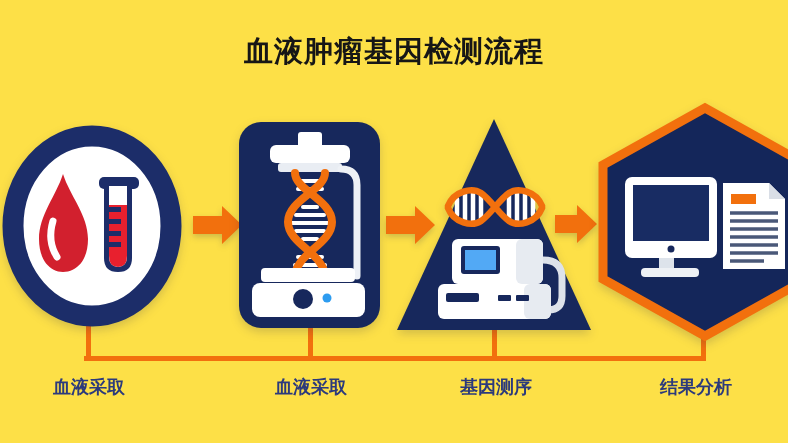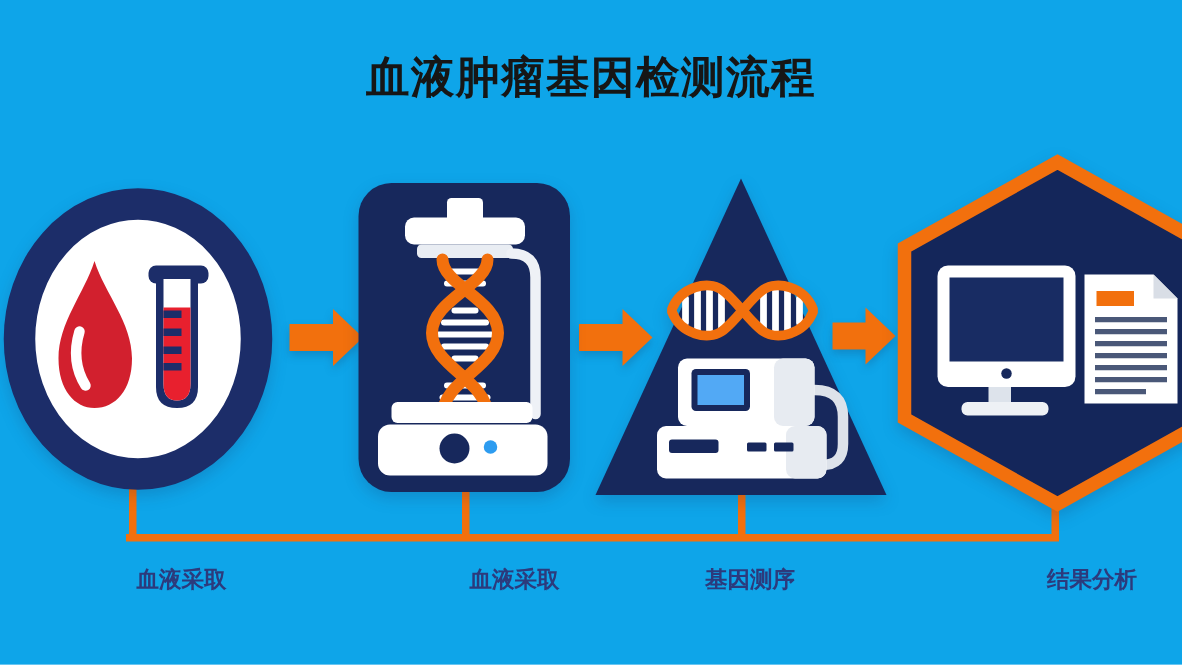--- a/index.html
+++ b/index.html
@@ -1,48 +1,47 @@
 <!DOCTYPE html>
 <html lang="zh"><head>
 <meta charset="utf-8">
 <style>
   html,body{margin:0;padding:0;}
   body{background:#ffffff;}
   .stage{
     position:relative;
     width:788px;height:443px;
     overflow:hidden;
-    background:#0ea5e9;
+    background:#fde047;
     font-family:"Liberation Sans","DejaVu Sans",sans-serif;
   }
   .title{
     position:absolute;
     left:0;right:0;top:32px;
     text-align:center;
     font-size:29px;
     font-weight:800;
     letter-spacing:1px;
     color:#161616;
   }
   .diagram-svg{position:absolute;left:0;top:0;}
   .step-label{
     position:absolute;
     top:371px;
     transform:translateX(-50%);
-    font-size:15px;
+    font-size:18px;
     font-weight:bold;
     color:#2c3a7c;
     text-align:center;
     line-height:32px;
     white-space:nowrap;
-    margin-left:32px;
   }
   .lbl-1{left:89px;}
   .lbl-2{left:311px;}
-  .lbl-3{left:468px;}
+  .lbl-3{left:496px;}
   .lbl-4{left:696px;}
   .node-shadow{filter:drop-shadow(0 4px 5px rgba(20,30,70,0.18));}
   .arrow-shadow{filter:drop-shadow(0 3px 3px rgba(20,30,70,0.20));}
 </style>
 </head>
 <body>
 
 <div class="stage">
 
   <div class="title">血液肿瘤基因检测流程</div>

